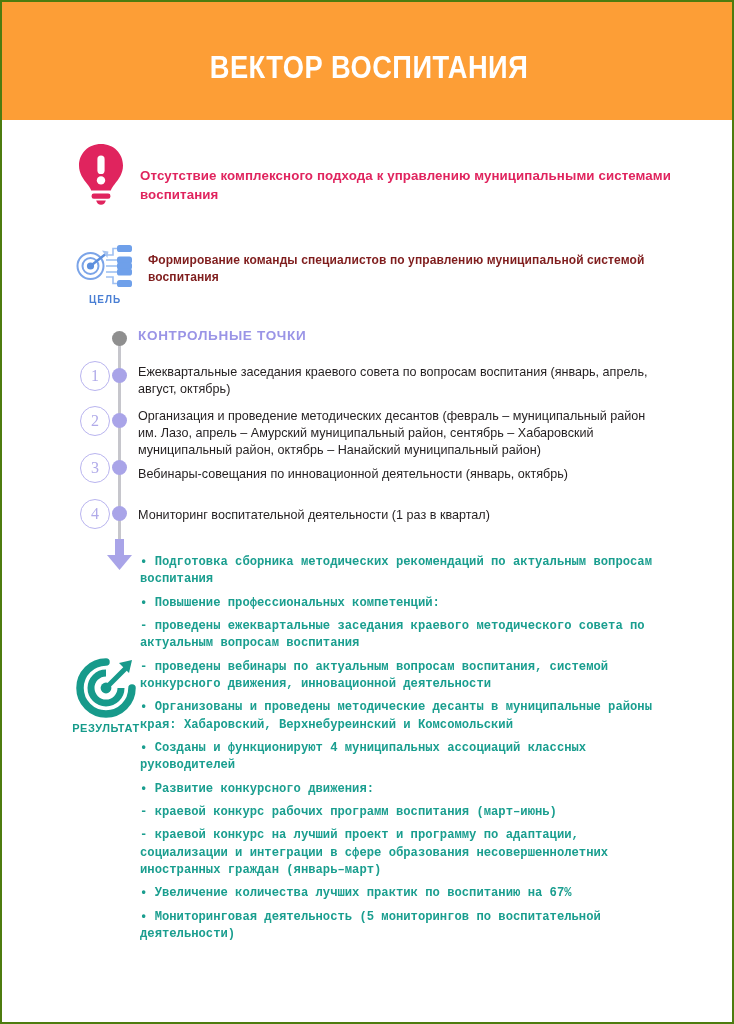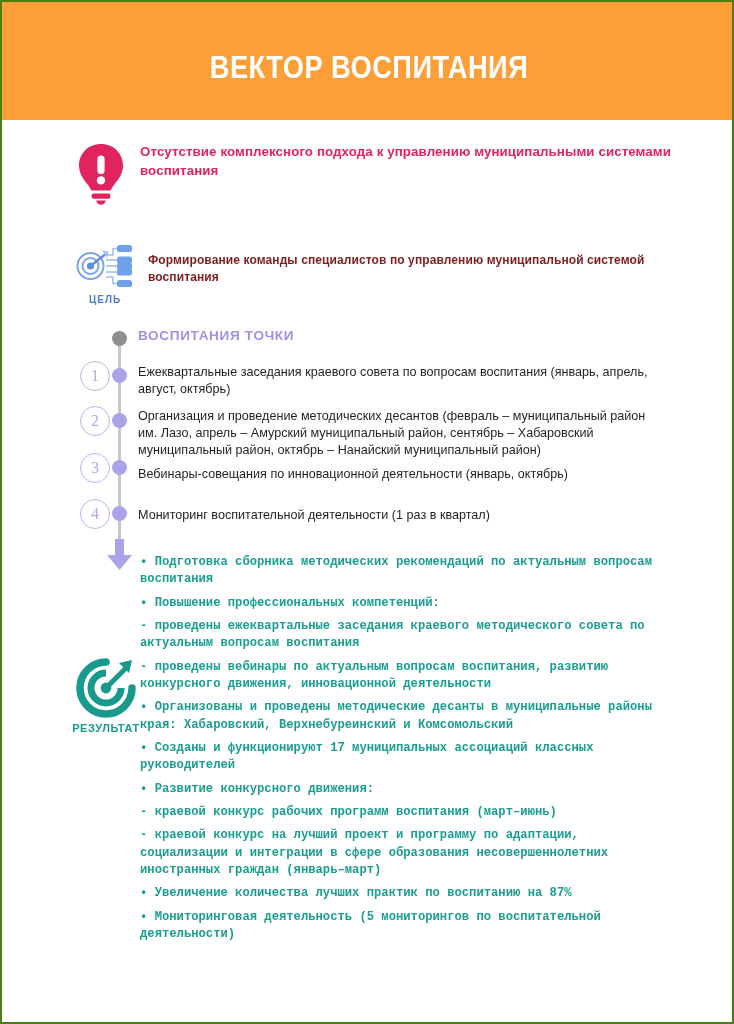--- a/index.html
+++ b/index.html
@@ -53,21 +53,21 @@
     align-items: flex-start;
   }
   .bulb-icon {
     width: 54px;
     height: 64px;
     flex: 0 0 54px;
     position: relative;
   }
   .problem-text {
     margin-left: 12px;
-    margin-top: 0;
+    margin-top: 24px;
     color: #e0245e;
     font-size: 13.3px;
     font-weight: bold;
     line-height: 1.45;
     letter-spacing: 0.1px;
   }
 
   
   .goal-row {
     position: absolute;
@@ -258,21 +258,21 @@
       </svg>
       <div class="goal-label">ЦЕЛЬ</div>
     </div>
     <div class="goal-text">Формирование команды специалистов по управлению муниципальной системой воспитания</div>
   </div>
 
   <div class="timeline">
     <div class="tl-spine"></div>
 
     <div class="tl-dot top" style="top:4px"></div>
-    <div class="tl-heading">ВОСПИТАНИЯ ТОЧКИ</div>
+    <div class="tl-heading">КОНТРОЛЬНЫЕ ТОЧКИ</div>
 
     <div class="tl-dot" style="top:41px"></div>
     <div class="tl-num" style="top:34px">1</div>
     <div class="tl-item" style="top:37px">Ежеквартальные заседания краевого совета по вопросам воспитания (январь, апрель, август, октябрь)</div>
 
     <div class="tl-dot" style="top:86px"></div>
     <div class="tl-num" style="top:79px">2</div>
     <div class="tl-item" style="top:81px">Организация и проведение методических десантов (февраль – муниципальный район им. Лазо, апрель – Амурский муниципальный район, сентябрь – Хабаровский муниципальный район, октябрь – Нанайский муниципальный район)</div>
 
     <div class="tl-dot" style="top:133px"></div>
@@ -297,23 +297,23 @@
       <path d="M31 31 L52 10" stroke="#179a8b" stroke-width="5" stroke-linecap="round"></path>
       <path d="M44 6 L57 3 L54 16 Z" fill="#179a8b"></path>
     </svg>
     <div class="result-label">РЕЗУЛЬТАТ</div>
   </div>
 
   <div class="result-list">
     <p class="bullet">• Подготовка сборника методических рекомендаций по актуальным вопросам воспитания</p>
     <p class="bullet">• Повышение профессиональных компетенций:</p>
     <p class="sub">- проведены ежеквартальные заседания краевого методического совета по актуальным вопросам воспитания</p>
-    <p class="sub">- проведены вебинары по актуальным вопросам воспитания, развитию конкурсного движения, инновационной деятельности</p>
+    <p class="sub">- проведены вебинары по актуальным вопросам воспитания, системой конкурсного движения, инновационной деятельности</p>
     <p class="bullet">• Организованы и проведены методические десанты в муниципальные районы края: Хабаровский, Верхнебуреинский и Комсомольский</p>
-    <p class="bullet">• Созданы и функционируют 17 муниципальных ассоциаций классных руководителей</p>
+    <p class="bullet">• Созданы и функционируют 4 муниципальных ассоциаций классных руководителей</p>
     <p class="bullet">• Развитие конкурсного движения:</p>
     <p class="sub">- краевой конкурс рабочих программ воспитания (март–июнь)</p>
     <p class="sub">- краевой конкурс на лучший проект и программу по адаптации, социализации и интеграции в сфере образования несовершеннолетних иностранных граждан (январь–март)</p>
-    <p class="bullet">• Увеличение количества лучших практик по воспитанию на 87%</p>
+    <p class="bullet">• Увеличение количества лучших практик по воспитанию на 67%</p>
     <p class="bullet">• Мониторинговая деятельность (5 мониторингов по воспитательной деятельности)</p>
   </div>
 
 </div>
 
 </body></html>

